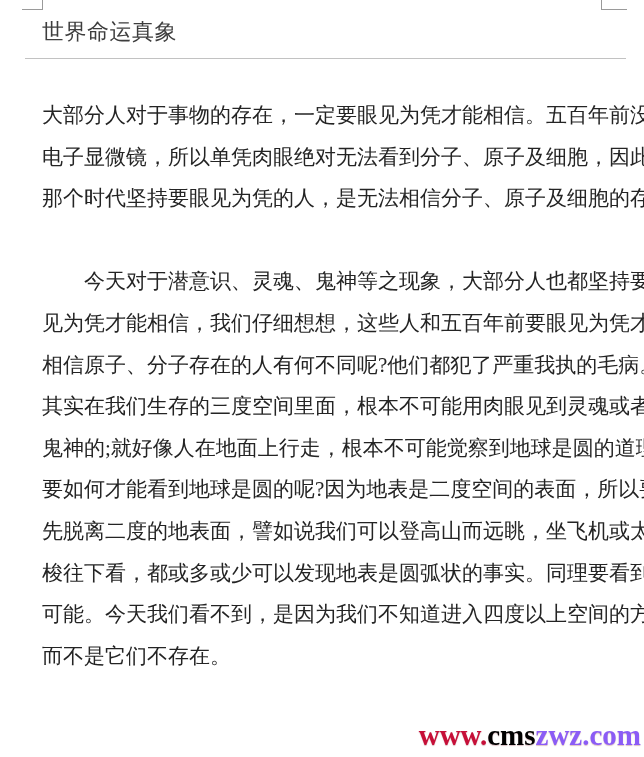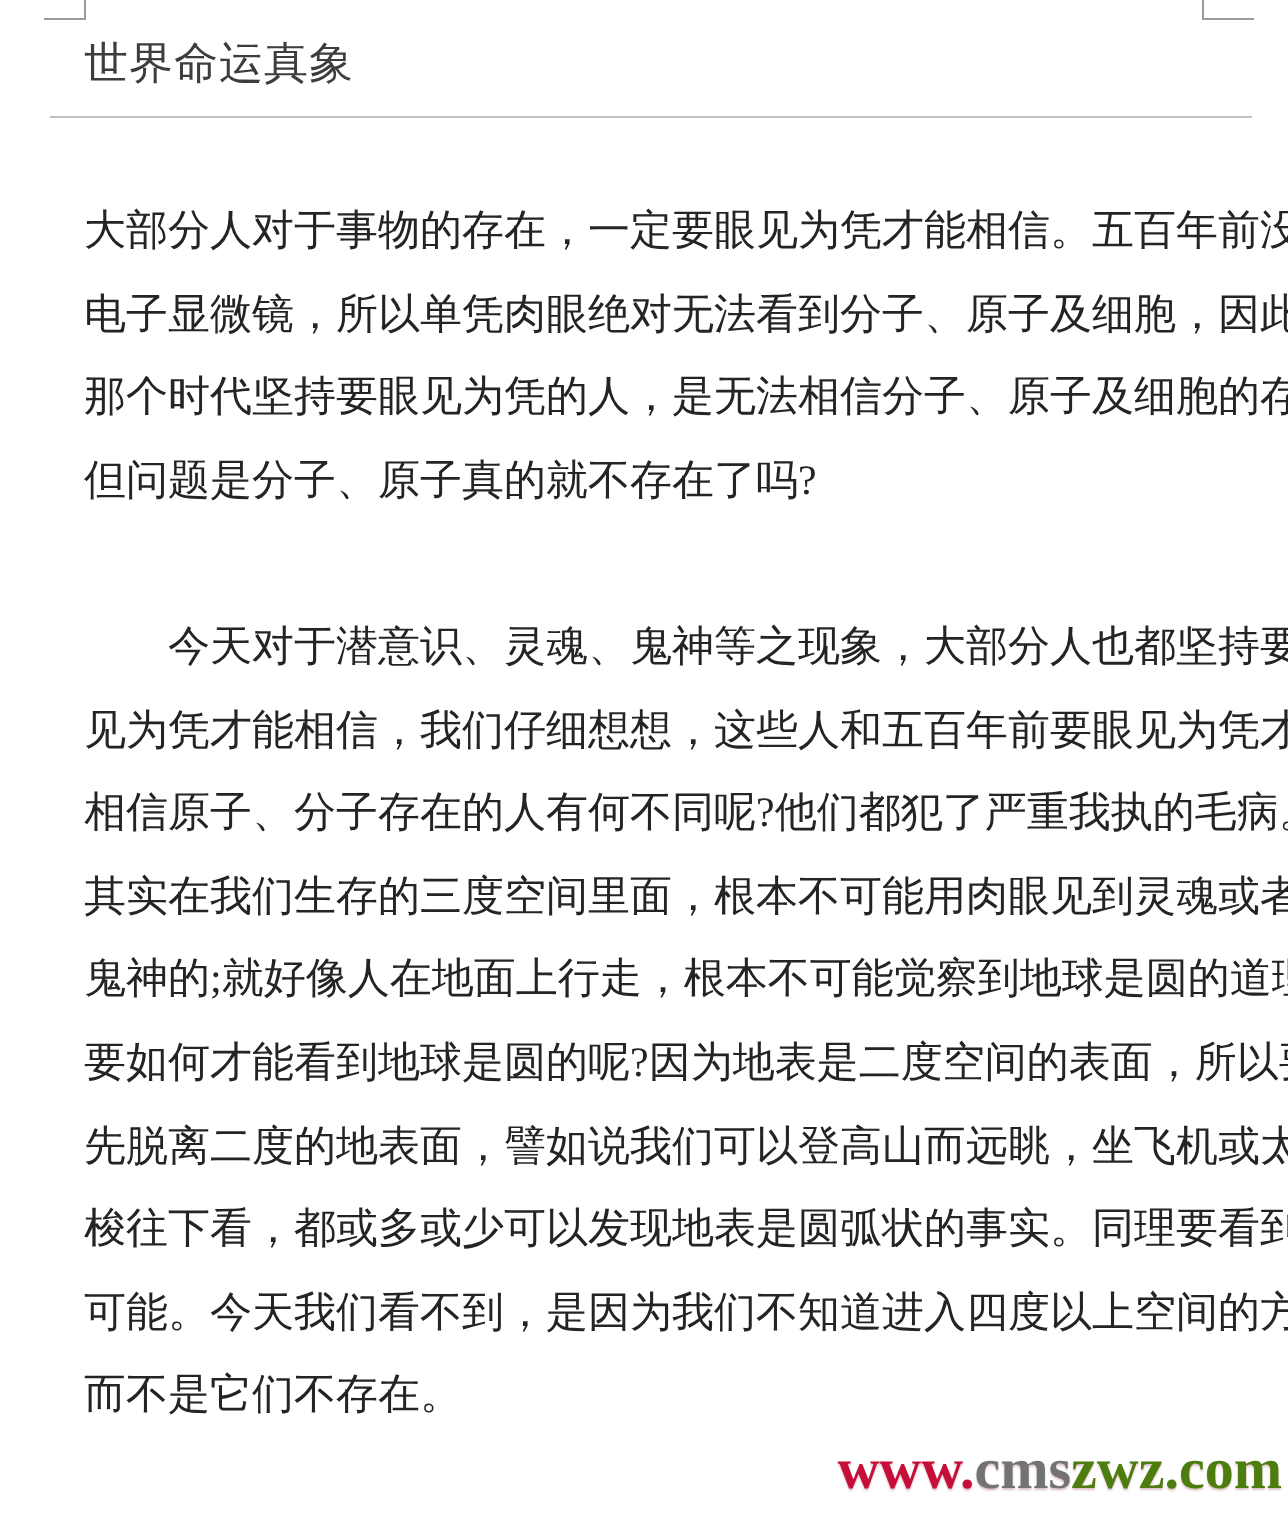--- a/index.html
+++ b/index.html
@@ -107,33 +107,32 @@
   <div class="crop-mark tr"></div>
 
   <div class="doc-title">世界命运真象</div>
   <div class="title-rule"></div>
 
   <div class="doc-body">
     <div class="para1">
       <div class="line">大部分人对于事物的存在，一定要眼见为凭才能相信。五百年前没有</div>
       <div class="line">电子显微镜，所以单凭肉眼绝对无法看到分子、原子及细胞，因此在</div>
       <div class="line">那个时代坚持要眼见为凭的人，是无法相信分子、原子及细胞的存在，</div>
-      <div class="line para-end">但问题是分子、原子真的就不存在了吗?</div>
     </div>
     <div class="para2">
       <div class="line indent">今天对于潜意识、灵魂、鬼神等之现象，大部分人也都坚持要眼</div>
       <div class="line">见为凭才能相信，我们仔细想想，这些人和五百年前要眼见为凭才能</div>
       <div class="line">相信原子、分子存在的人有何不同呢?他们都犯了严重我执的毛病。</div>
       <div class="line">其实在我们生存的三度空间里面，根本不可能用肉眼见到灵魂或者是</div>
       <div class="line">鬼神的;就好像人在地面上行走，根本不可能觉察到地球是圆的道理。</div>
       <div class="line">要如何才能看到地球是圆的呢?因为地表是二度空间的表面，所以要</div>
       <div class="line">先脱离二度的地表面，譬如说我们可以登高山而远眺，坐飞机或太空</div>
       <div class="line">梭往下看，都或多或少可以发现地表是圆弧状的事实。同理要看到灵</div>
       <div class="line">可能。今天我们看不到，是因为我们不知道进入四度以上空间的方法，</div>
       <div class="line para-end">而不是它们不存在。</div>
     </div>
   </div>
 
   <div class="watermark">
-    <span style="color: rgb(198, 15, 56);">www.</span><span style="color: #737373;">cms</span><span style="color: #4d7c0f;">zwz.com</span>
+    <span style="color: rgb(198, 15, 56);">www.</span><span style="color: #000000;">cms</span><span style="color: #8b5cf6;">zwz.com</span>
   </div>
 
 </div>
 
 </body></html>

